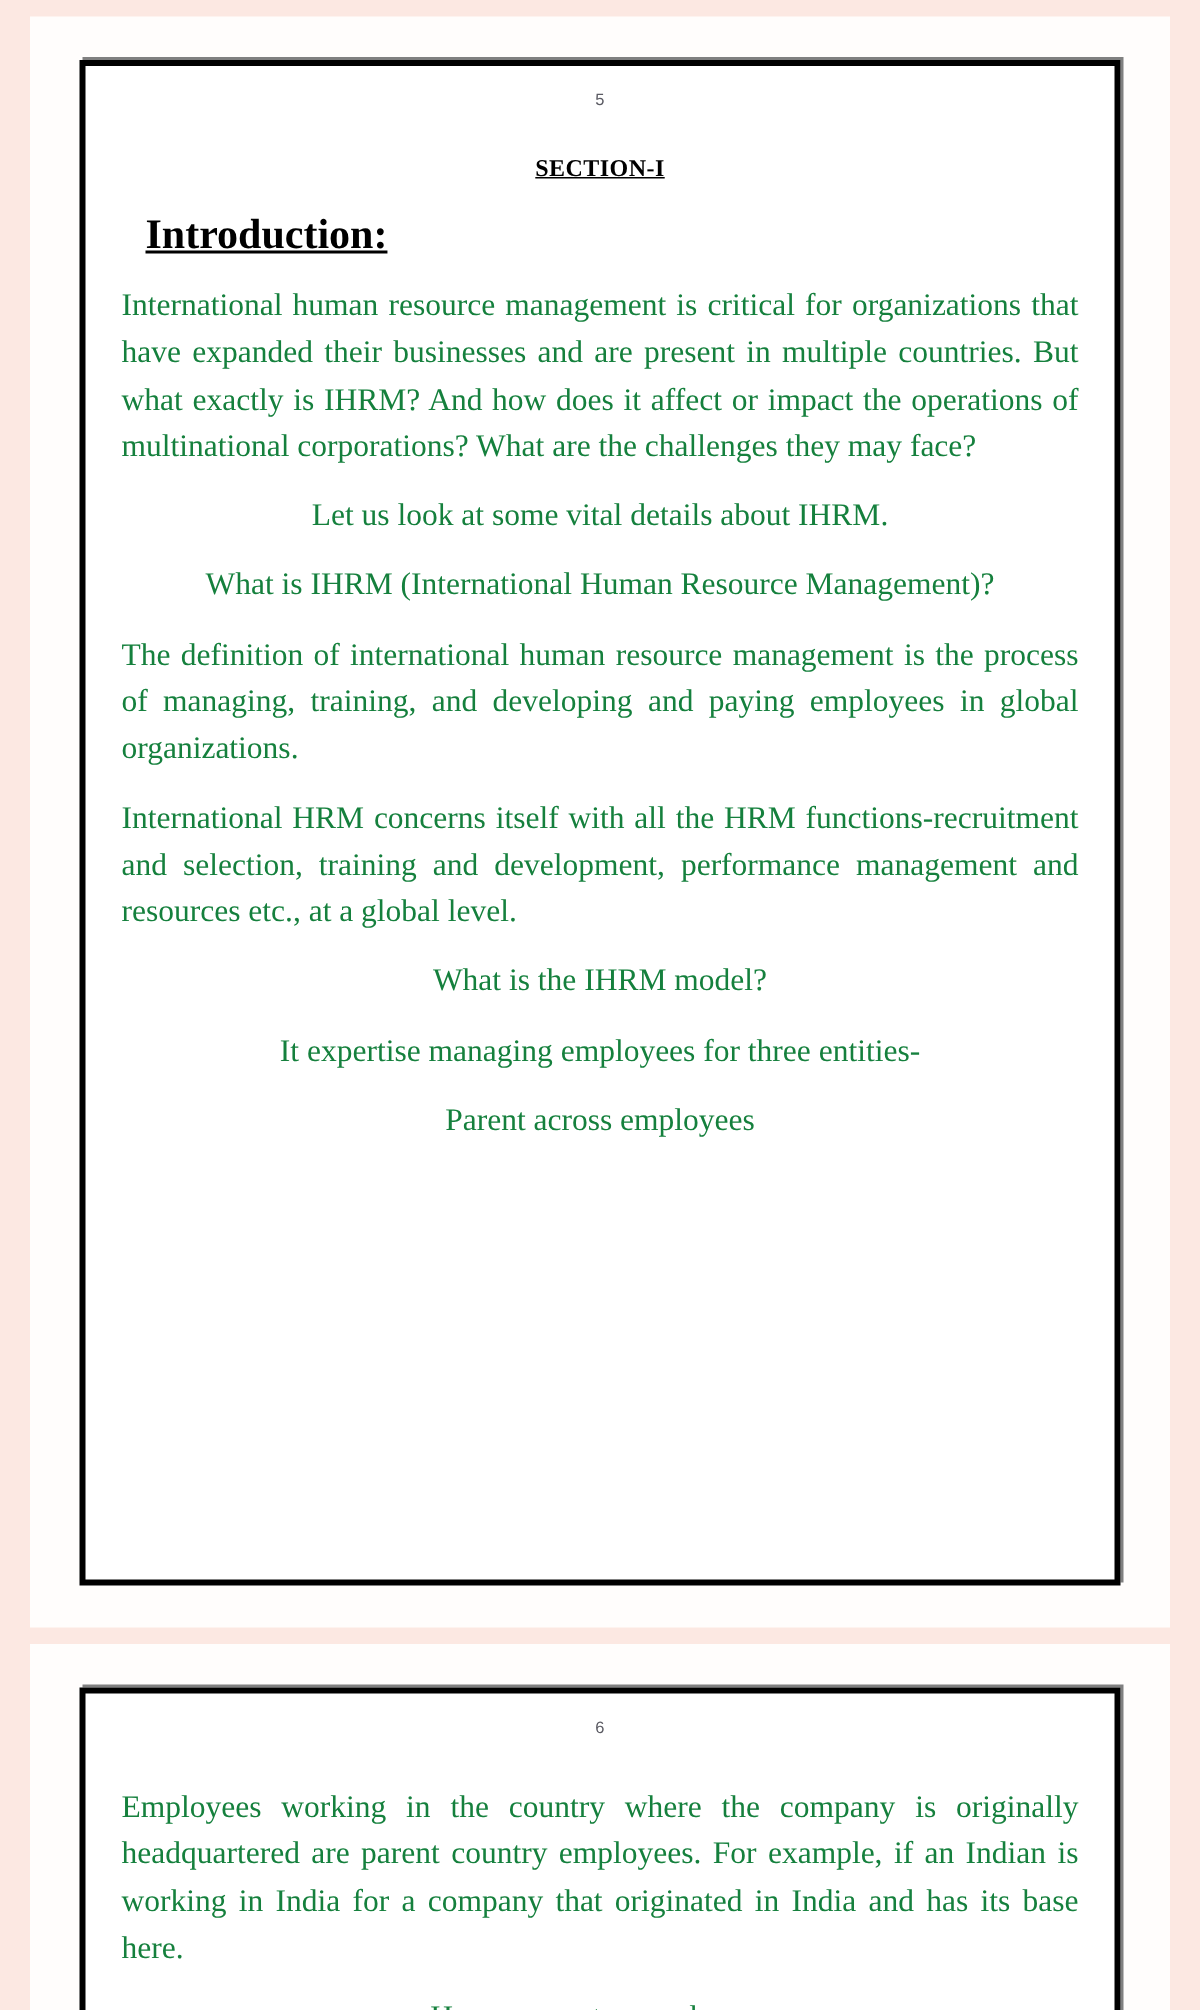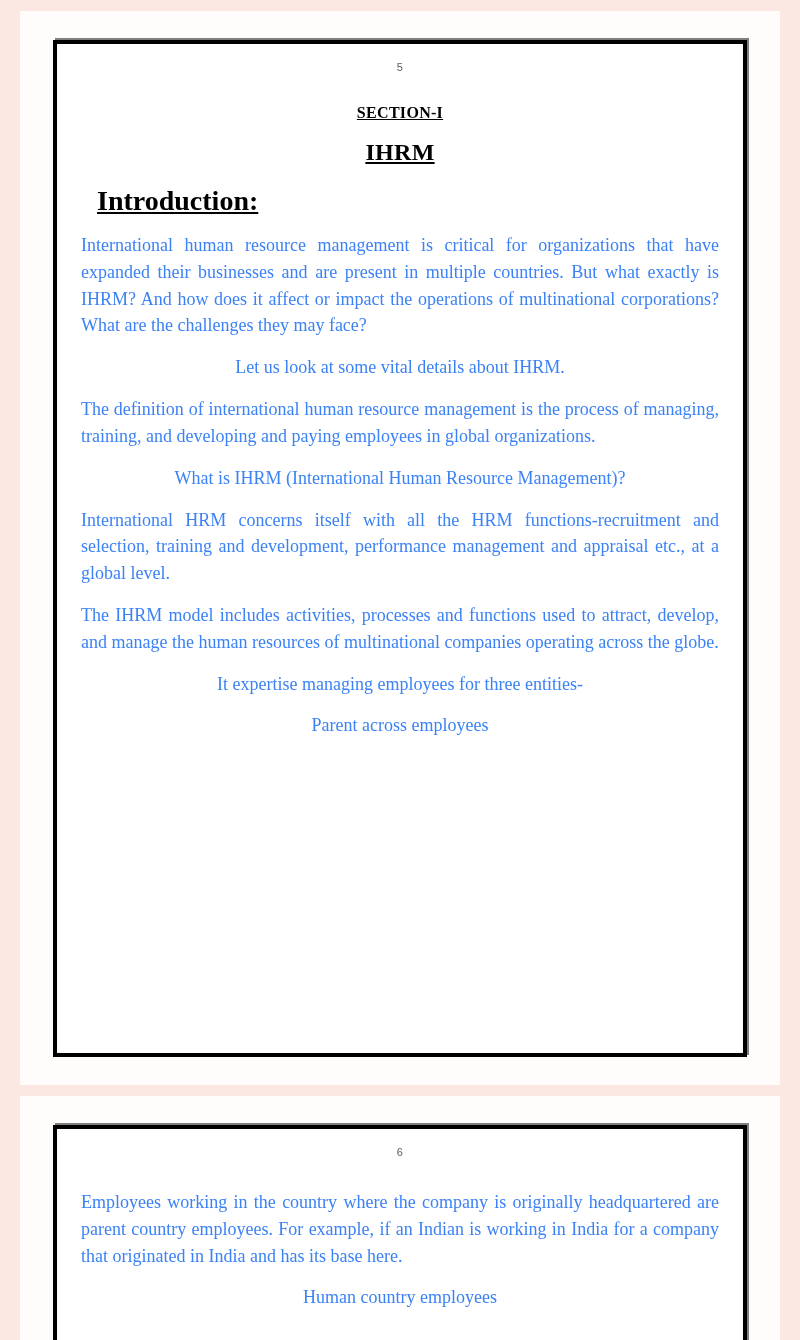--- a/index.html
+++ b/index.html
@@ -99,23 +99,23 @@
   .intro-heading {
     font-size: 28px;
     font-weight: bold;
     text-decoration: underline;
     color: #000;
     margin: 19px 0 0 16px;
   }
 
   
   p.body-par {
-    font-size: 18px;
+    font-size: 21px;
     line-height: 1.49;
-    color: #3b82f6;
+    color: #15803d;
     margin: 15px 0 0 0;
     text-align: justify;
     text-justify: inter-word;
     -webkit-hyphens: none;
     hyphens: none;
   }
   p.body-par.left {
     text-align: center;
   }
   p.body-par:first-of-type {
@@ -135,31 +135,30 @@
 <div class="doc-viewport">
 
   <div class="page-sheet page-1">
     <div class="page-frame">
       <div class="page-inner">
 
         <div class="page-number">5</div>
 
         <h1 class="section-title">SECTION-I</h1>
 
-        <h2 class="section-subtitle">IHRM</h2>
 
         <h3 class="intro-heading">Introduction:</h3>
 
         <div class="body-block">
           <p class="body-par">International human resource management is critical for organizations that have expanded their businesses and are present in multiple countries. But what exactly is IHRM? And how does it affect or impact the operations of multinational corporations? What are the challenges they may face?</p>
           <p class="body-par left">Let us look at some vital details about IHRM.</p>
+          <p class="body-par left">What is IHRM (International Human Resource Management)?</p>
           <p class="body-par">The definition of international human resource management is the process of managing, training, and developing and paying employees in global organizations.</p>
-          <p class="body-par left">What is IHRM (International Human Resource Management)?</p>
-          <p class="body-par">International HRM concerns itself with all the HRM functions-recruitment and selection, training and development, performance management and appraisal etc., at a global level.</p>
-          <p class="body-par">The IHRM model includes activities, processes and functions used to attract, develop, and manage the human resources of multinational companies operating across the globe.</p>
+          <p class="body-par">International HRM concerns itself with all the HRM functions-recruitment and selection, training and development, performance management and resources etc., at a global level.</p>
+          <p class="body-par left">What is the IHRM model?</p>
           <p class="body-par left">It expertise managing employees for three entities-</p>
           <p class="body-par left">Parent across employees</p>
         </div>
 
       </div>
     </div>
   </div>
 
   <div class="page-sheet page-2">
     <div class="page-frame">

